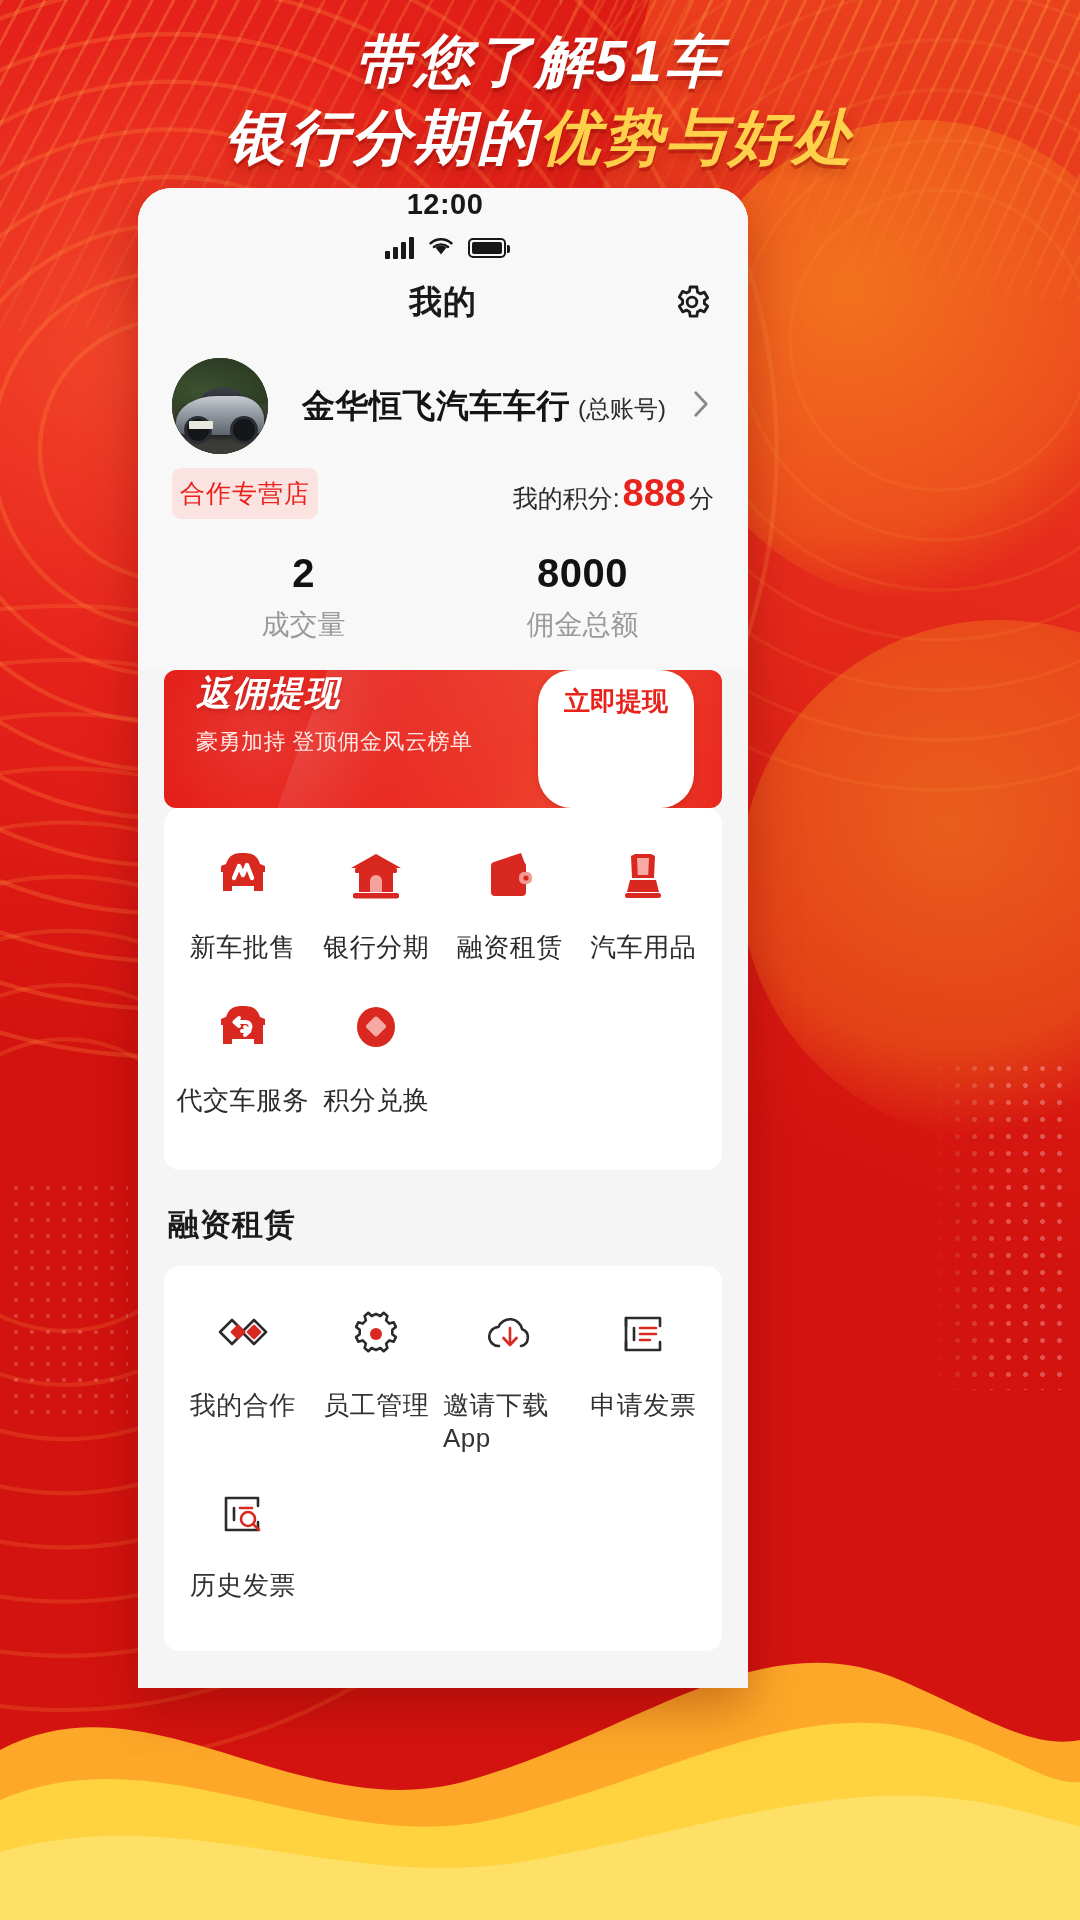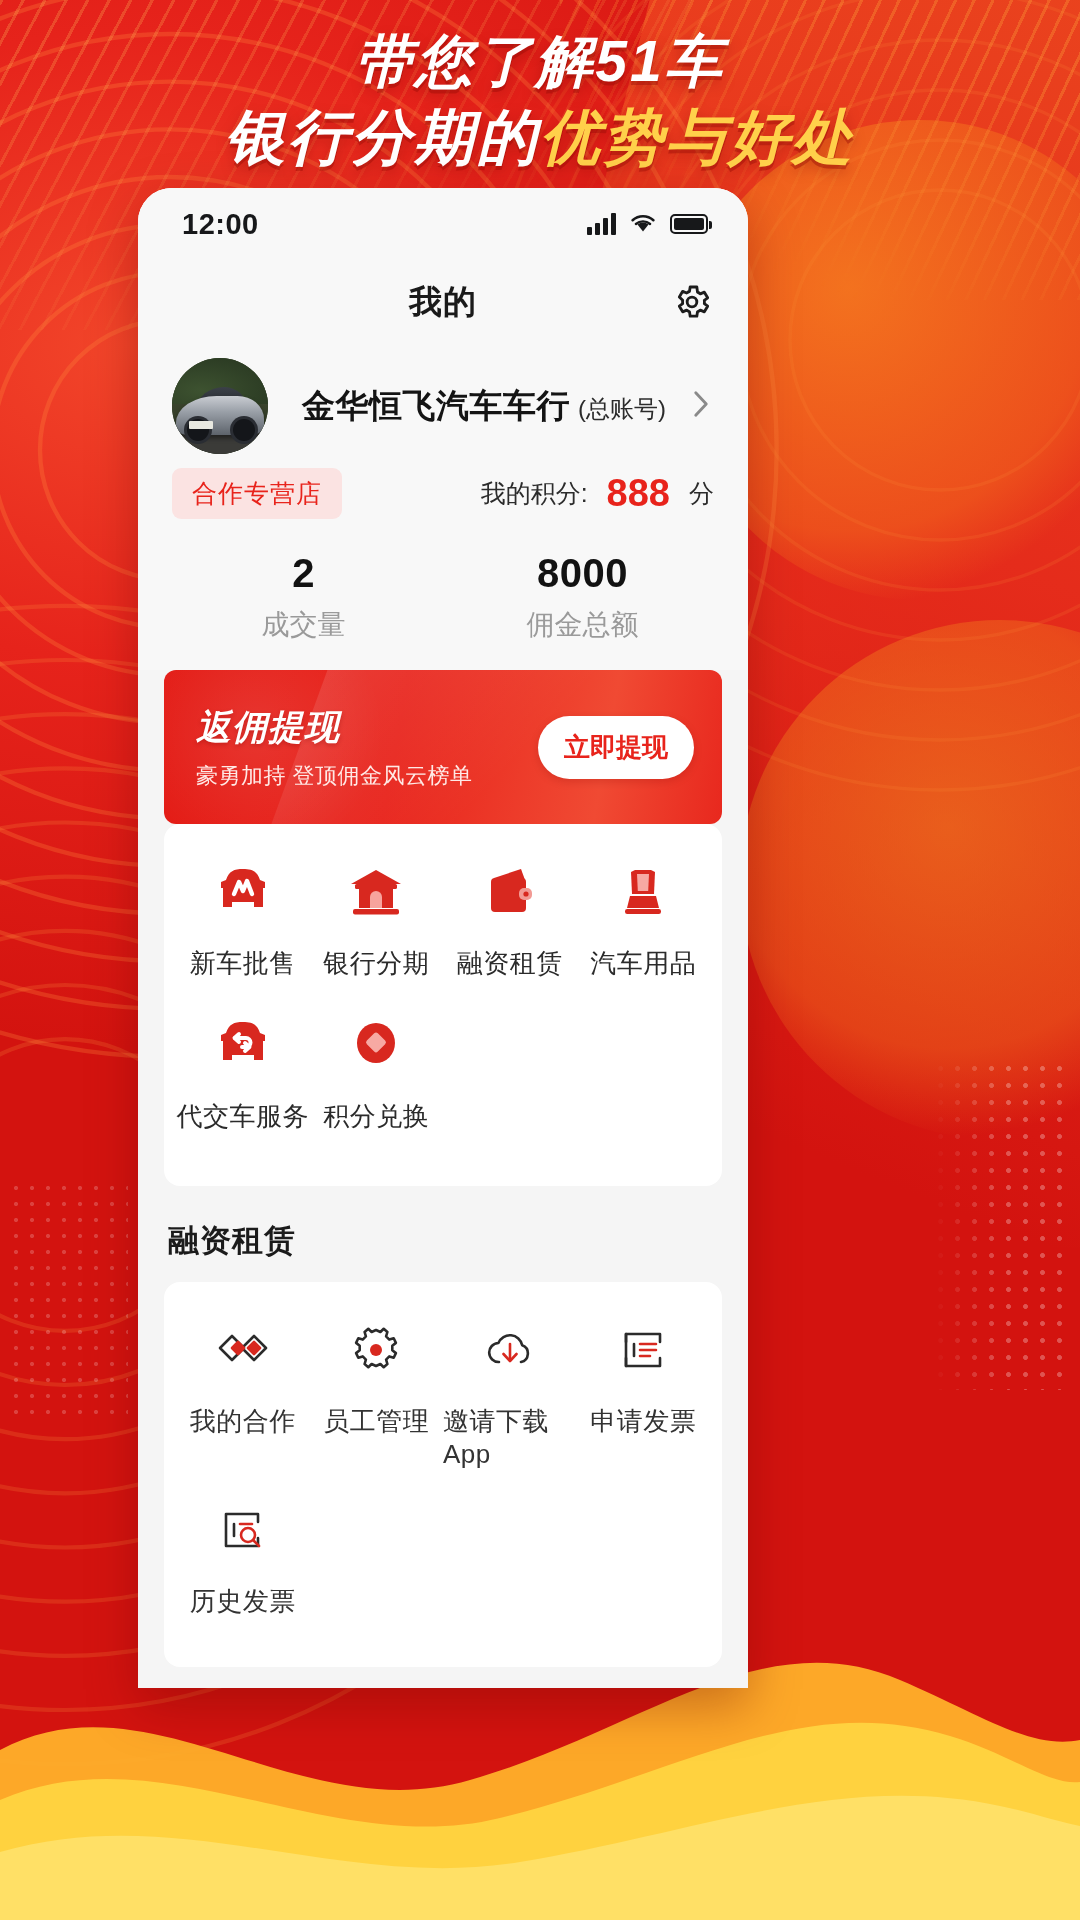--- a/index.html
+++ b/index.html
@@ -96,20 +96,21 @@
     box-shadow:0 18px 50px rgba(110,6,4,.35);
     z-index:6;
   }
   .screen { width:100%; height:100%; background:#f5f5f5; position:relative; overflow:hidden; }
 
   
   .statusbar {
     height:72px; background:#f8f8f8;
     display:flex; align-items:center; justify-content:space-between;
     padding:0 40px 0 44px;
+    flex-direction:column;
   }
   .sb-time { font-size:29px; font-weight:600; color:#17181a; letter-spacing:.5px; }
   .sb-right { display:flex; align-items:center; gap:13px; }
   .sig { display:flex; align-items:flex-end; gap:3px; height:22px; }
   .sig i { display:block; width:5px; background:#17181a; border-radius:1px; }
   .sig i:nth-child(1){ height:8px; }
   .sig i:nth-child(2){ height:12px; }
   .sig i:nth-child(3){ height:17px; }
   .sig i:nth-child(4){ height:22px; }
   .batt {
@@ -157,37 +158,37 @@
 
   .profile-main { flex:1; padding-left:24px; min-width:0; }
   .pname-row { display:flex; align-items:baseline; }
   .pname { font-size:33px; font-weight:bold; color:#141414; letter-spacing:.5px; }
   .psub { font-size:24px; color:#2b2b2b; margin-left:8px; }
   .chev { flex:0 0 auto; margin-left:10px; }
 
   .badge-row { display:flex; align-items:center; justify-content:space-between; margin-top:14px; }
   .tag {
     background:#fbe3e2; color:#e8231b; font-size:25px; font-weight:500;
-    padding:9px 20px; border-radius:9px; letter-spacing:1px;
-  }
-  .points { font-size:25px; color:#2c2c2c; display:flex; align-items:center;gap:16px; }
+    padding:9px 8px; border-radius:9px; letter-spacing:1px;
+  }
+  .points { font-size:25px; color:#2c2c2c; display:flex; align-items:flex-end; }
   .points .num { font-size:38px; font-weight:bold; color:#e8231b; margin:0 3px; letter-spacing:0; }
 
   
   .stats { display:flex; background:#f8f8f8; padding:22px 26px 26px; }
   .stat { flex:1; text-align:center; }
   .stat .v { font-size:40px; font-weight:bold; color:#121212; letter-spacing:.5px; }
   .stat .k { font-size:28px; color:#9a9a9a; margin-top:10px; }
 
   
   .banner-wrap { padding:0 26px; background:#f5f5f5; }
   .banner {
-    height:154px; border-radius:12px; position:relative; overflow:hidden;
+    height:138px; border-radius:12px; position:relative; overflow:hidden;
     background:linear-gradient(100deg,#e31b15 0%,#e8241c 42%,#f04a33 78%,#e8281e 100%);
-    display:flex; align-items:center; justify-content:space-between;
+    display:flex; justify-content:space-between;
     padding:0 28px 0 32px;
   }
   .banner::before{
     content:""; position:absolute; left:-40px; top:-70px; width:260px; height:260px; border-radius:50%;
     background:radial-gradient(circle,rgba(255,255,255,.10) 0%,rgba(255,255,255,0) 70%);
   }
   .banner::after{
     content:""; position:absolute; right:120px; top:-30px; width:300px; height:200px;
     background:linear-gradient(120deg,rgba(255,255,255,.12),rgba(255,255,255,0) 70%);
     transform:skewX(-20deg);

